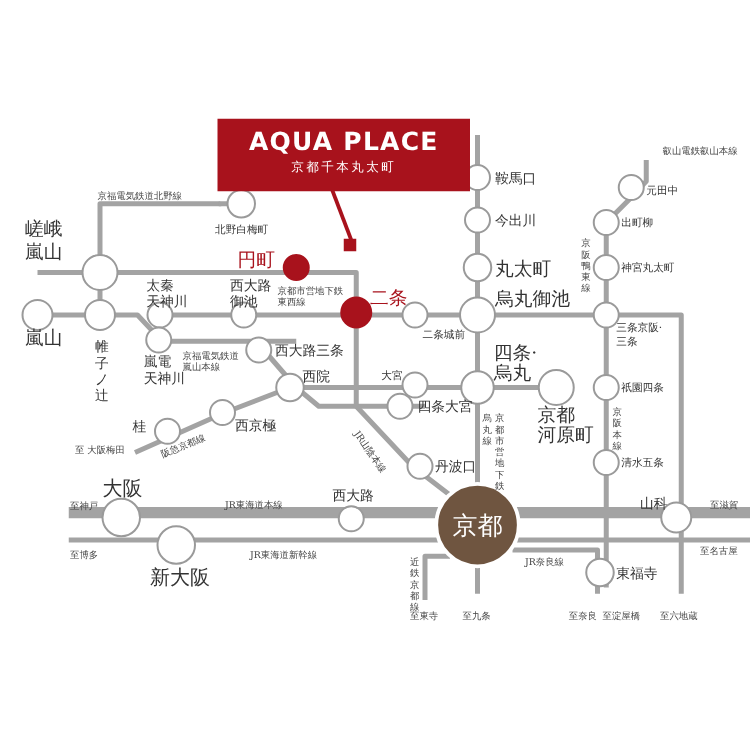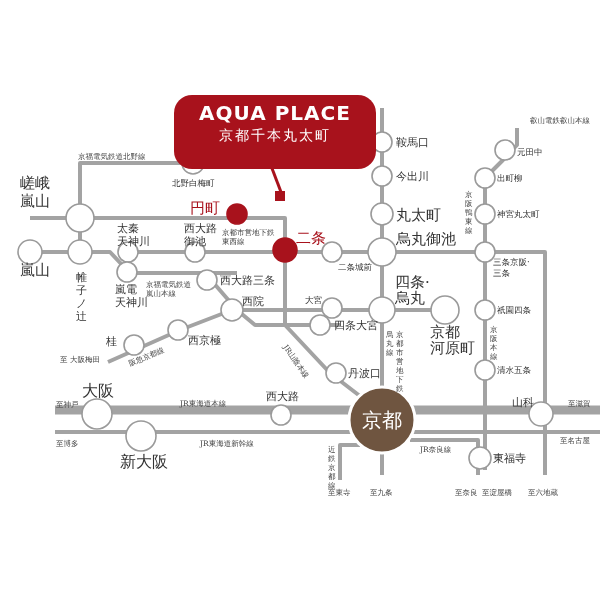--- a/index.html
+++ b/index.html
@@ -12,23 +12,23 @@
   .stn-red { fill: #a8121c; stroke: #a8121c; }
   .stn-kyoto { fill: #6f5540; stroke: #ffffff; stroke-width: 3; }
   .lbl { fill: #333333; font-family: "DejaVu Serif", "Liberation Serif", serif; }
   .lbl-sm { font-size: 8.5px; }
   .lbl-md { font-size: 11px; }
   .lbl-lg { font-size: 15px; }
   .lbl-xl { font-size: 16px; }
   .lbl-red { fill: #a8121c; font-size: 15px; }
   .line-name { font-size: 7.5px; fill: #444; }
   .kyoto-text { fill: #ffffff; font-size: 20px; }
-  .banner { position: absolute; left: 174px; top: 95px; width: 202px; height: 74px; background: #a8121c; border-radius: 18px; }
+  .banner { position: absolute; left: 174px; top: 95px; width: 202px; height: 58px; background: #a8121c; }
   .banner-title { position: absolute; left: 0; top: 6px; width: 100%; text-align: center; color: #ffffff; font-family: "DejaVu Sans", "Liberation Sans", sans-serif; font-weight: bold; font-size: 20px; letter-spacing: 1px; }
-  .banner-sub { position: absolute; left: 0; top: 32px; width: 100%; text-align: center; color: #ffffff; font-family: "DejaVu Serif", "Liberation Serif", serif; font-size: 14px; letter-spacing: 2px; }
+  .banner-sub { position: absolute; left: 0; top: 32px; width: 100%; text-align: center; color: #ffffff; font-family: "DejaVu Serif", "Liberation Serif", serif; font-size: 10px; letter-spacing: 2px; }
 </style>
 </head>
 <body>
 
 <svg id="map" viewBox="0 0 600 600" xmlns="http://www.w3.org/2000/svg">
 
   <path class="line line-thin" d="M80,252 L80,163 L175,163 L175,165"></path>
   <path class="line line-thin" d="M175,163 L195,163"></path>
 
   <path class="line line-thin" d="M30,218 L285,218 L285,250"></path>

